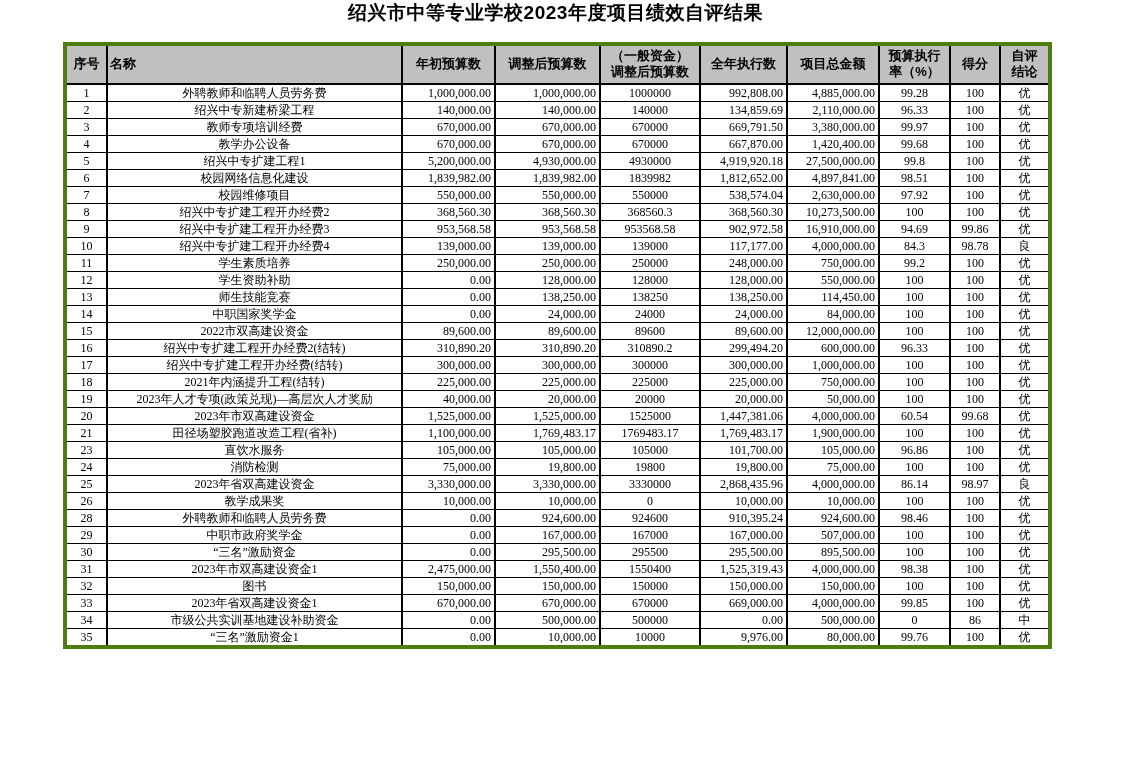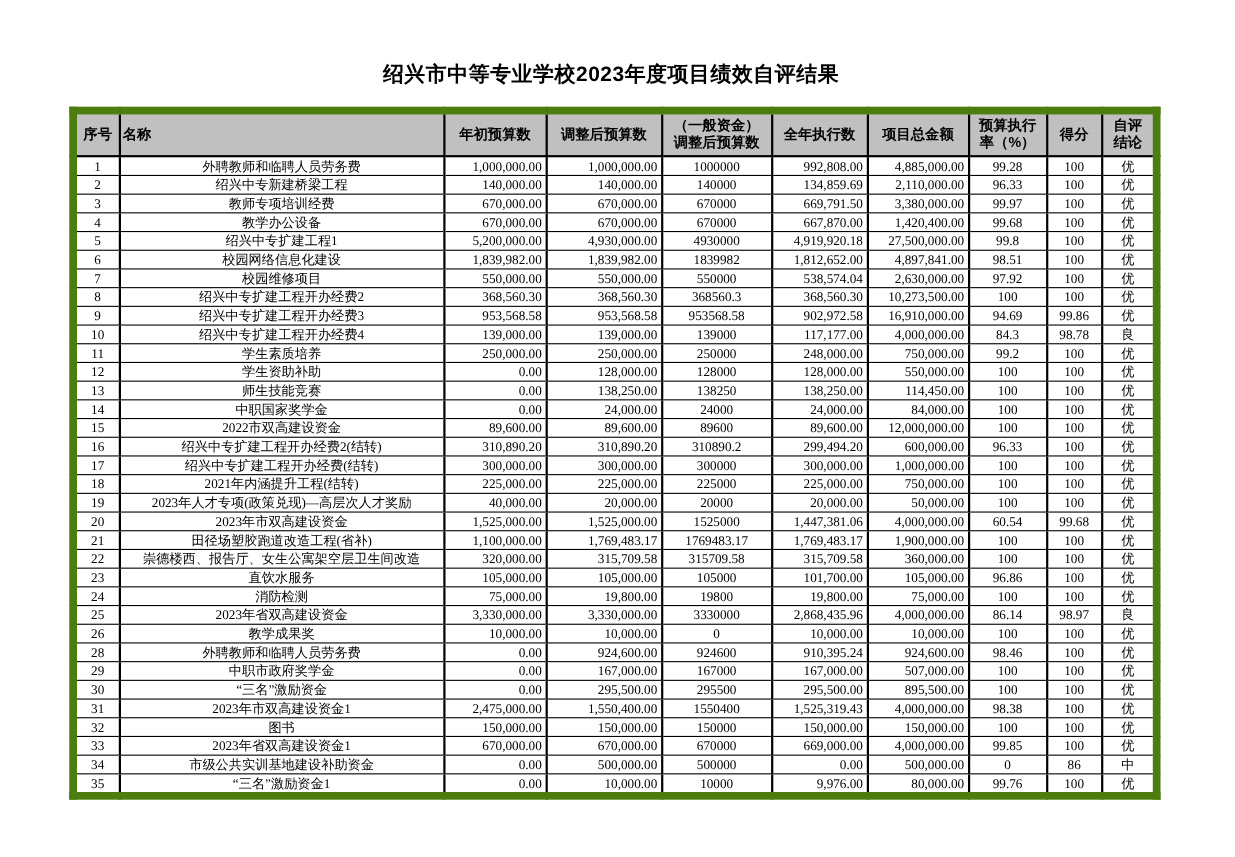--- a/index.html
+++ b/index.html
@@ -9,37 +9,36 @@
     width: 1123px;
     height: 779px;
     font-family: "Liberation Serif", "DejaVu Serif", serif;
     color: #000;
     overflow: hidden;
   }
   .sheet {
     width: 1123px;
     height: 779px;
     box-sizing: border-box;
-    padding-top: 55px;
   }
   .doc-title {
     width: 985px;
     margin: 0 0 10px 63px;
     text-align: center;
     font-size: 19px;
     font-weight: bold;
     letter-spacing: 0.5px;
     font-family: "Liberation Sans", "DejaVu Sans", sans-serif;
   }
   table.report {
     border-collapse: collapse;
     table-layout: fixed;
     margin-left: 63px;
     width: 985px;
-    border: 7px solid #4d7c0f;
+    border: 4px solid #4d7c0f;
     margin-top: 16px;
   }
   table.report thead th {
     background: #c0c0c0;
     border: 2px solid #000;
     font-weight: bold;
     font-size: 13px;
     line-height: 1.25;
     white-space: pre-line;
     padding: 2px 2px;
@@ -348,32 +347,20 @@
           <td class="al-r">1,100,000.00</td>
           <td class="al-r">1,769,483.17</td>
           <td class="al-c">1769483.17</td>
           <td class="al-r">1,769,483.17</td>
           <td class="al-r">1,900,000.00</td>
           <td class="al-c">100</td>
           <td class="al-c">100</td>
           <td class="al-c">优</td>
         </tr>
         <tr>
-          <td class="al-c">22</td>
-          <td class="al-l">崇德楼西、报告厅、女生公寓架空层卫生间改造</td>
-          <td class="al-r">320,000.00</td>
-          <td class="al-r">315,709.58</td>
-          <td class="al-c">315709.58</td>
-          <td class="al-r">315,709.58</td>
-          <td class="al-r">360,000.00</td>
-          <td class="al-c">100</td>
-          <td class="al-c">100</td>
-          <td class="al-c">优</td>
-        </tr>
-        <tr>
           <td class="al-c">23</td>
           <td class="al-l">直饮水服务</td>
           <td class="al-r">105,000.00</td>
           <td class="al-r">105,000.00</td>
           <td class="al-c">105000</td>
           <td class="al-r">101,700.00</td>
           <td class="al-r">105,000.00</td>
           <td class="al-c">96.86</td>
           <td class="al-c">100</td>
           <td class="al-c">优</td>

